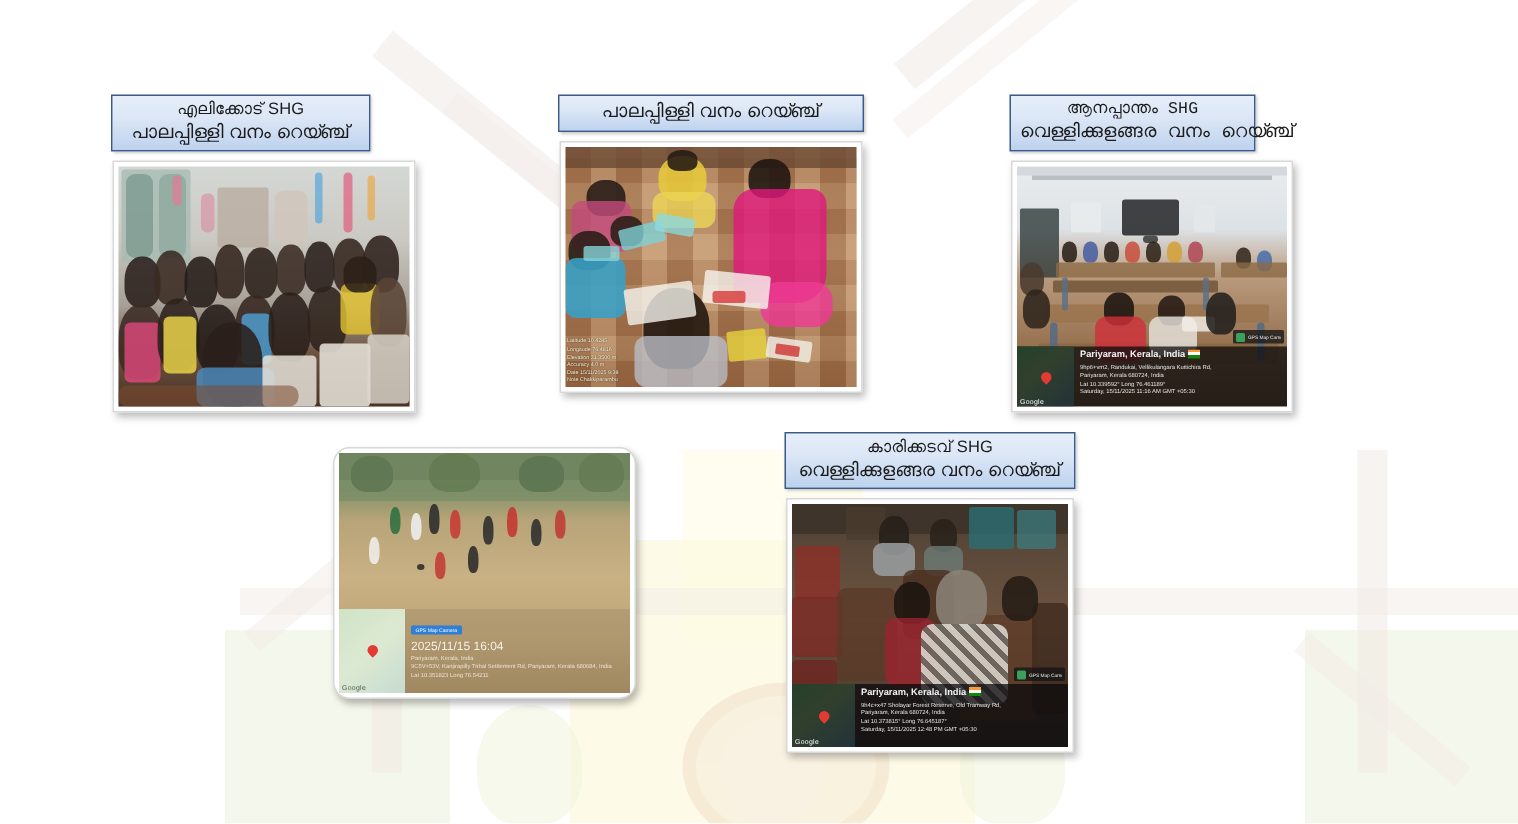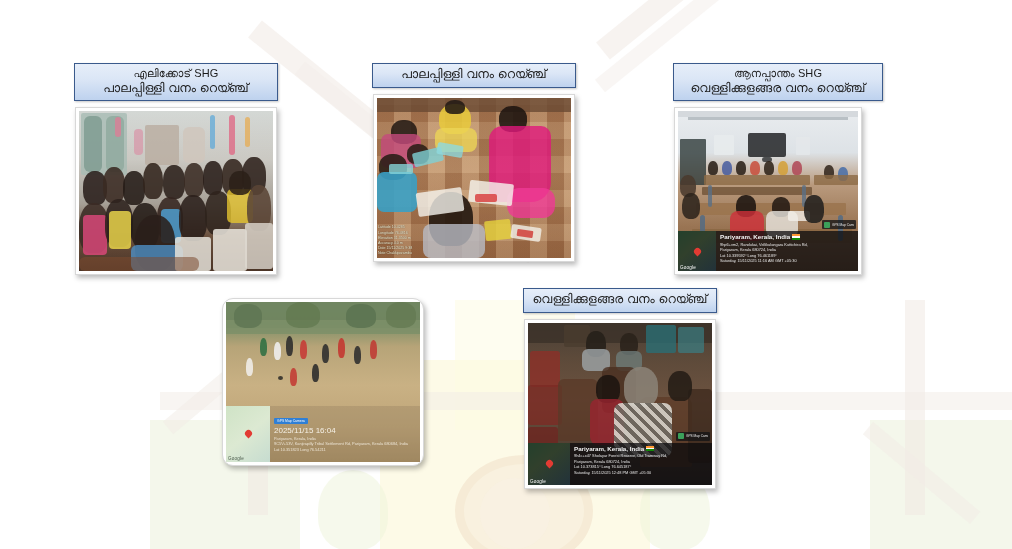--- a/index.html
+++ b/index.html
@@ -346,21 +346,21 @@
     <div class="wm wm-col-l"></div>
     <div class="wm wm-col-r"></div>
     <div class="wm wm-beam"></div>
     <div class="wm wm-arm-l"></div>
     <div class="wm wm-arm-r"></div>
     <div class="wm wm-circle"></div>
     <div class="wm wm-circle-sm"></div>
   </div>
 
   <div class="card" style="left:74px; top:63px; width:204px;">
-    <div class="caption" style="width:204px;">
+    <div class="caption" style="width:173px;">
       <span class="ln ln-1">എലിക്കോട് SHG</span>
       <span class="ln ln-2">പാലപ്പിള്ളി വനം റെയ്ഞ്ച്</span>
     </div>
     <div class="photo-frame" style="width:194px;">
       <div class="photo ph-room-a" style="width:194px; height:160px;">
 
         <div class="sblob" style="left:2px;  top:2px;  width:46px; height:62px; background:#a8bcb4; border-radius:2px;"></div>
         <div class="sblob" style="left:5px;  top:5px;  width:18px; height:56px; background:#7d9a90;"></div>
         <div class="sblob" style="left:27px; top:5px;  width:18px; height:56px; background:#8fa99e;"></div>
         <div class="sblob" style="left:66px; top:14px; width:34px; height:40px; background:#b9ada0; border-radius:2px;"></div>
@@ -448,21 +448,21 @@
           <div>Elevation 31.3500 m</div>
           <div>Accuracy 4.0 m</div>
           <div>Date 15/11/2025  9:38</div>
           <div>Note Chakkiparambu</div>
         </div>
       </div>
     </div>
   </div>
 
   <div class="card" style="left:673px; top:63px; width:190px;">
-    <div class="caption" style="width:210px;">
+    <div class="caption" style="width:164px;font-family:Liberation Mono, monospace;">
       <span class="ln ln-1">ആനപ്പാന്തം SHG</span>
       <span class="ln ln-2">വെള്ളിക്കുളങ്ങര വനം റെയ്ഞ്ച്</span>
     </div>
     <div class="photo-frame" style="width:180px;">
       <div class="photo ph-hall-c" style="width:180px; height:160px;">
 
         <div class="sblob" style="left:0; top:0; width:180px; height:6px; background:#cfd4d8; border-radius:0;"></div>
         <div class="sblob" style="left:10px; top:6px; width:160px; height:3px; background:#aeb5ba; border-radius:0; opacity:.8;"></div>
 
         <div class="sblob" style="left:70px; top:22px; width:38px; height:24px; background:#16181a; border-radius:2px;"></div>
@@ -563,20 +563,21 @@
             <div class="gps-line">9C5V+53V, Kanjirapilly Tribal Settlement Rd, Pariyaram, Kerala 680684, India</div>
             <div class="gps-line">Lat 10.351823 Long 76.54211</div>
           </div>
         </div>
       </div>
     </div>
   </div>
 
   <div class="card" style="left:523px; top:288px; width:194px;">
     <div class="caption" style="width:194px;">
+      <span class="ln ln-1">കാരിക്കടവ് SHG</span>
       <span class="ln ln-2">വെള്ളിക്കുളങ്ങര വനം റെയ്ഞ്ച്</span>
     </div>
     <div class="photo-frame" style="width:184px;">
       <div class="photo ph-dim-e" style="width:184px; height:162px;">
 
         <div class="sblob" style="left:0;   top:0;  width:184px; height:20px; background:#3b3128; border-radius:0;"></div>
         <div class="sblob" style="left:118px;top:2px; width:30px; height:28px; background:#2b6e74; border-radius:2px; opacity:.8;"></div>
         <div class="sblob" style="left:150px;top:4px; width:26px; height:26px; background:#3a7f84; border-radius:2px; opacity:.7;"></div>
         <div class="sblob" style="left:36px; top:2px; width:26px; height:22px; background:#4a3c2e; border-radius:2px;"></div>
 

